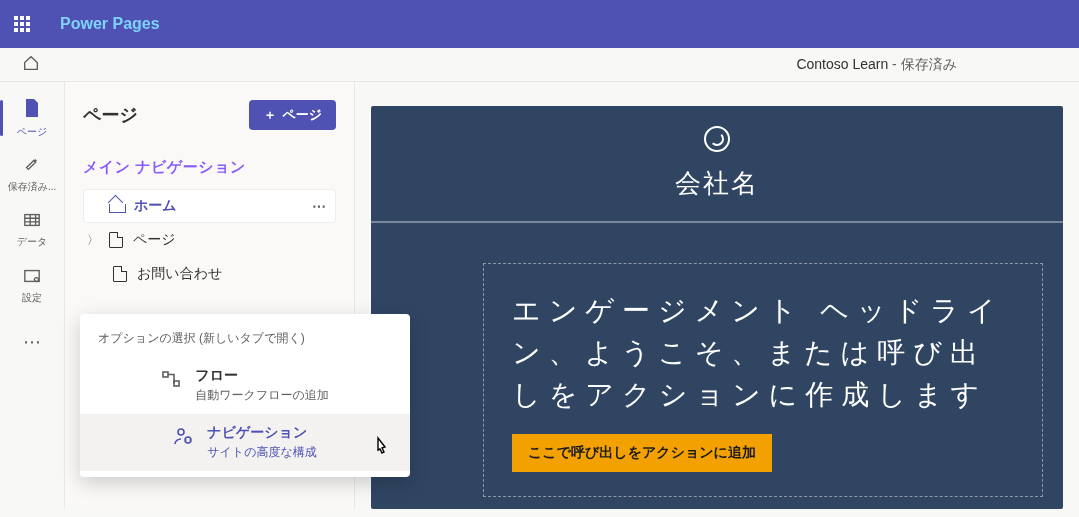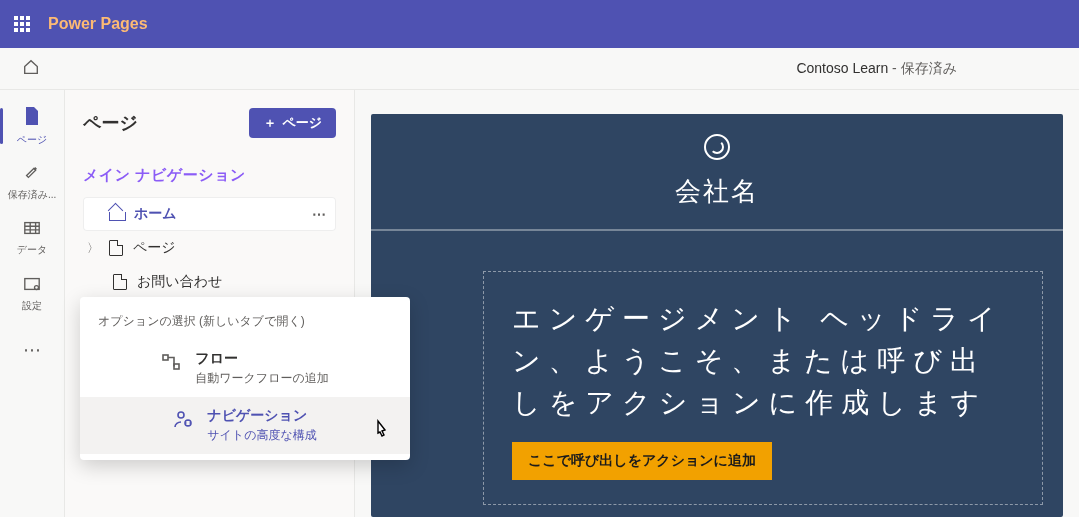--- a/index.html
+++ b/index.html
@@ -10,39 +10,39 @@
     width: 1079px;
     height: 517px;
     overflow: hidden;
     position: relative;
   }
 
   
   .appbar {
     height: 48px;
     background: #4f52b2;
-    color: #fdba74;
+    color: #7dd3fc;
     display: flex;
     align-items: center;
     padding: 0 14px;
-    gap: 18px;
+    gap: 30px;
   }
   .waffle {
     width: 16px; height: 16px;
     display: grid;
     grid-template-columns: repeat(3, 4px);
     grid-template-rows: repeat(3, 4px);
     gap: 2px;
   }
   .waffle span { background: #fff; width: 4px; height: 4px; }
   .brand { font-size: 16px; font-weight: 600; }
 
   
   .subbar {
-    height: 42px;
+    height: 34px;
     background: #f8f8f7;
     border-bottom: 1px solid #e8e8e6;
     display: flex;
     align-items: center;
     padding: 0 22px;
   }
   .home-ico { color: #605e5c; }
   .subbar-right {
     margin-left: auto;
     color: #605e5c;
@@ -156,21 +156,21 @@
   }
   .home-shape::after {
     content:""; position:absolute; top:-3px; left:1px; width:10px; height:10px; border-top:1.5px solid currentColor; border-left:1.5px solid currentColor; transform: rotate(45deg);
   }
   .more-dots { position:absolute; right:8px; color:#605e5c; letter-spacing:2px; font-size:14px; }
 
   
   .flyout {
     position: absolute;
     left: 80px;
-    top: 297px;
+    top: 314px;
     width: 330px;
     background: #fff;
     border-radius: 4px;
     box-shadow: 0 6px 20px rgba(0,0,0,0.18);
     padding: 12px 0 6px;
     z-index: 50;
   }
   .flyout-head {
     font-size: 12px;
     color: #605e5c;

